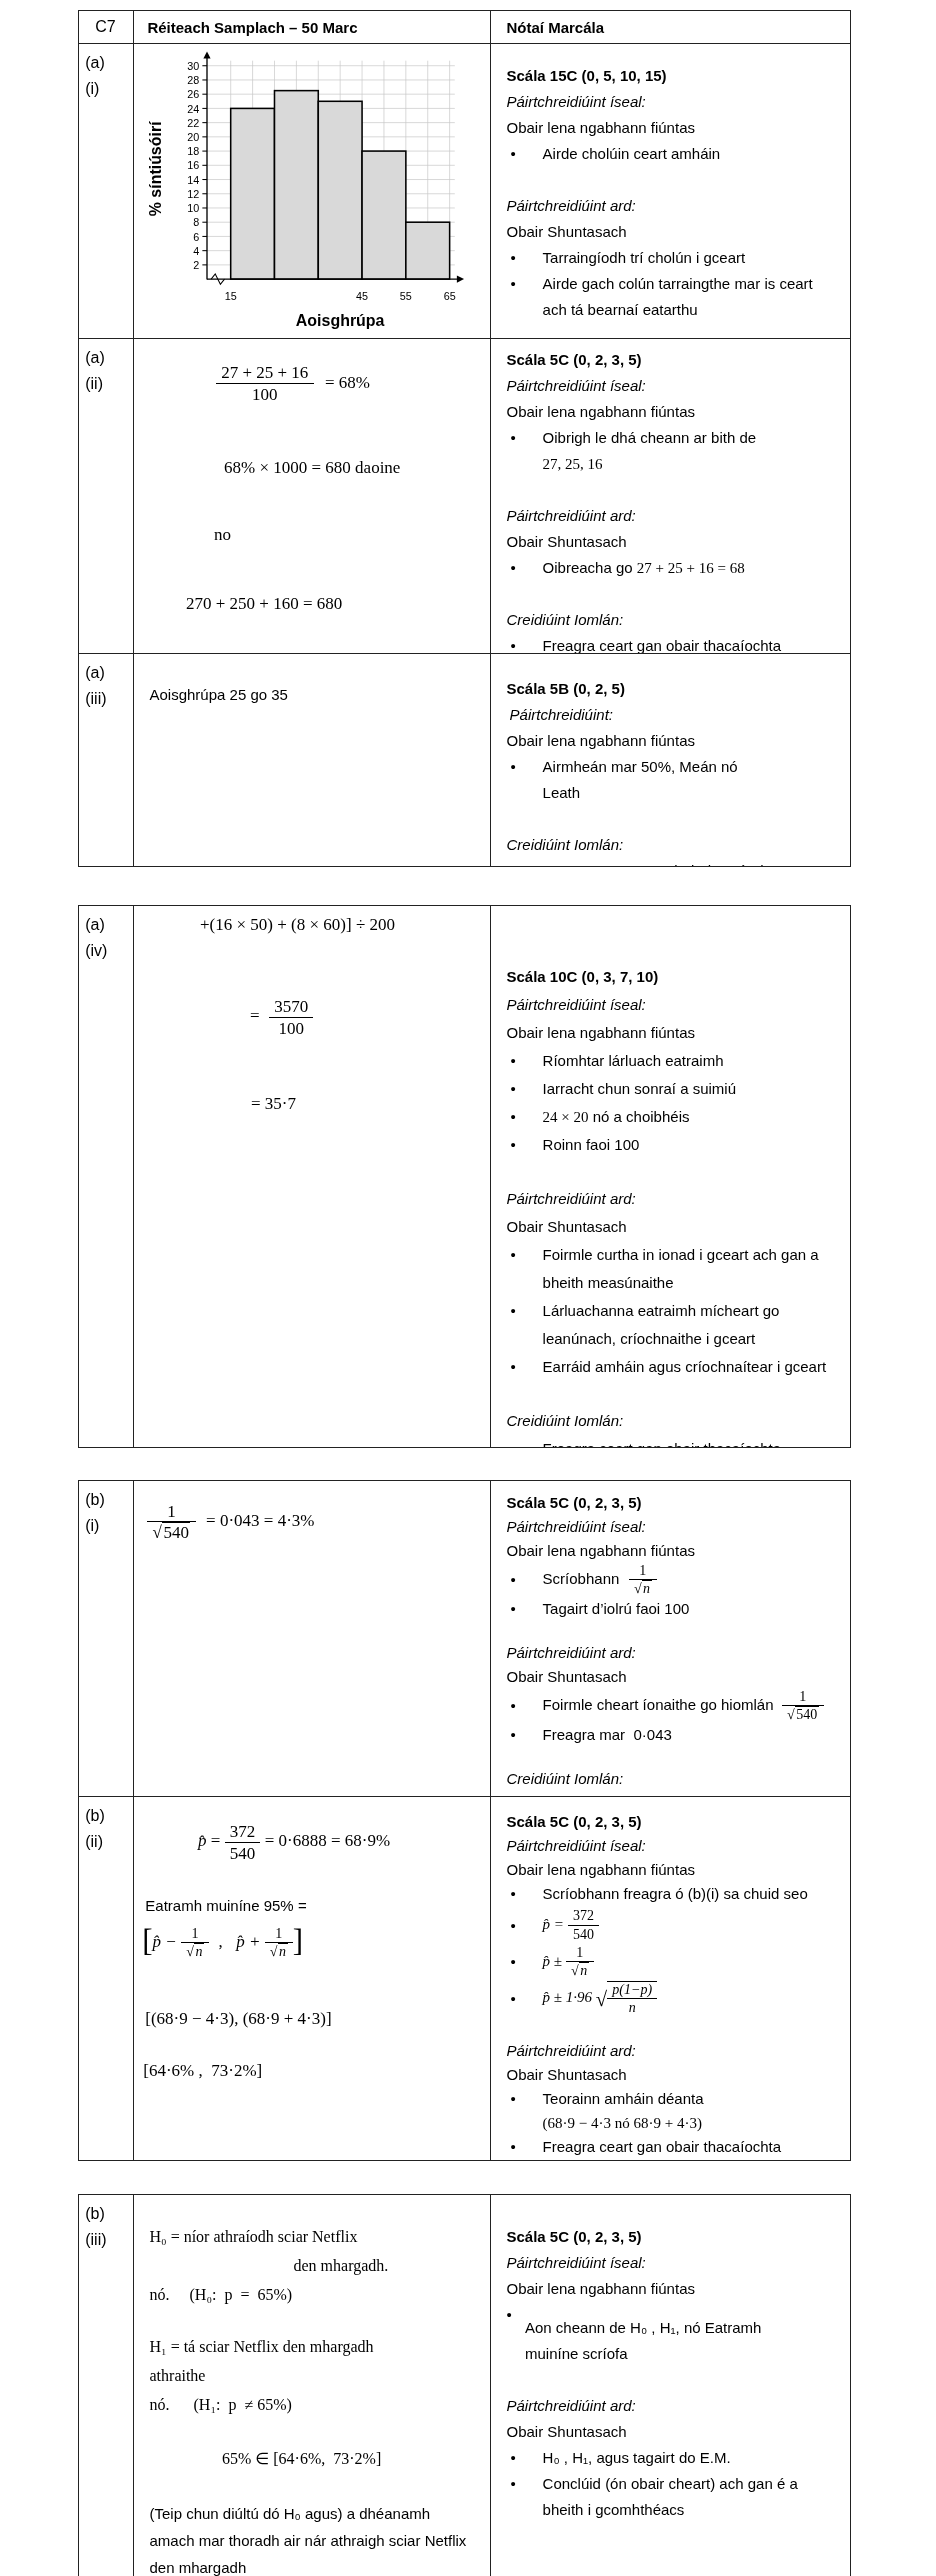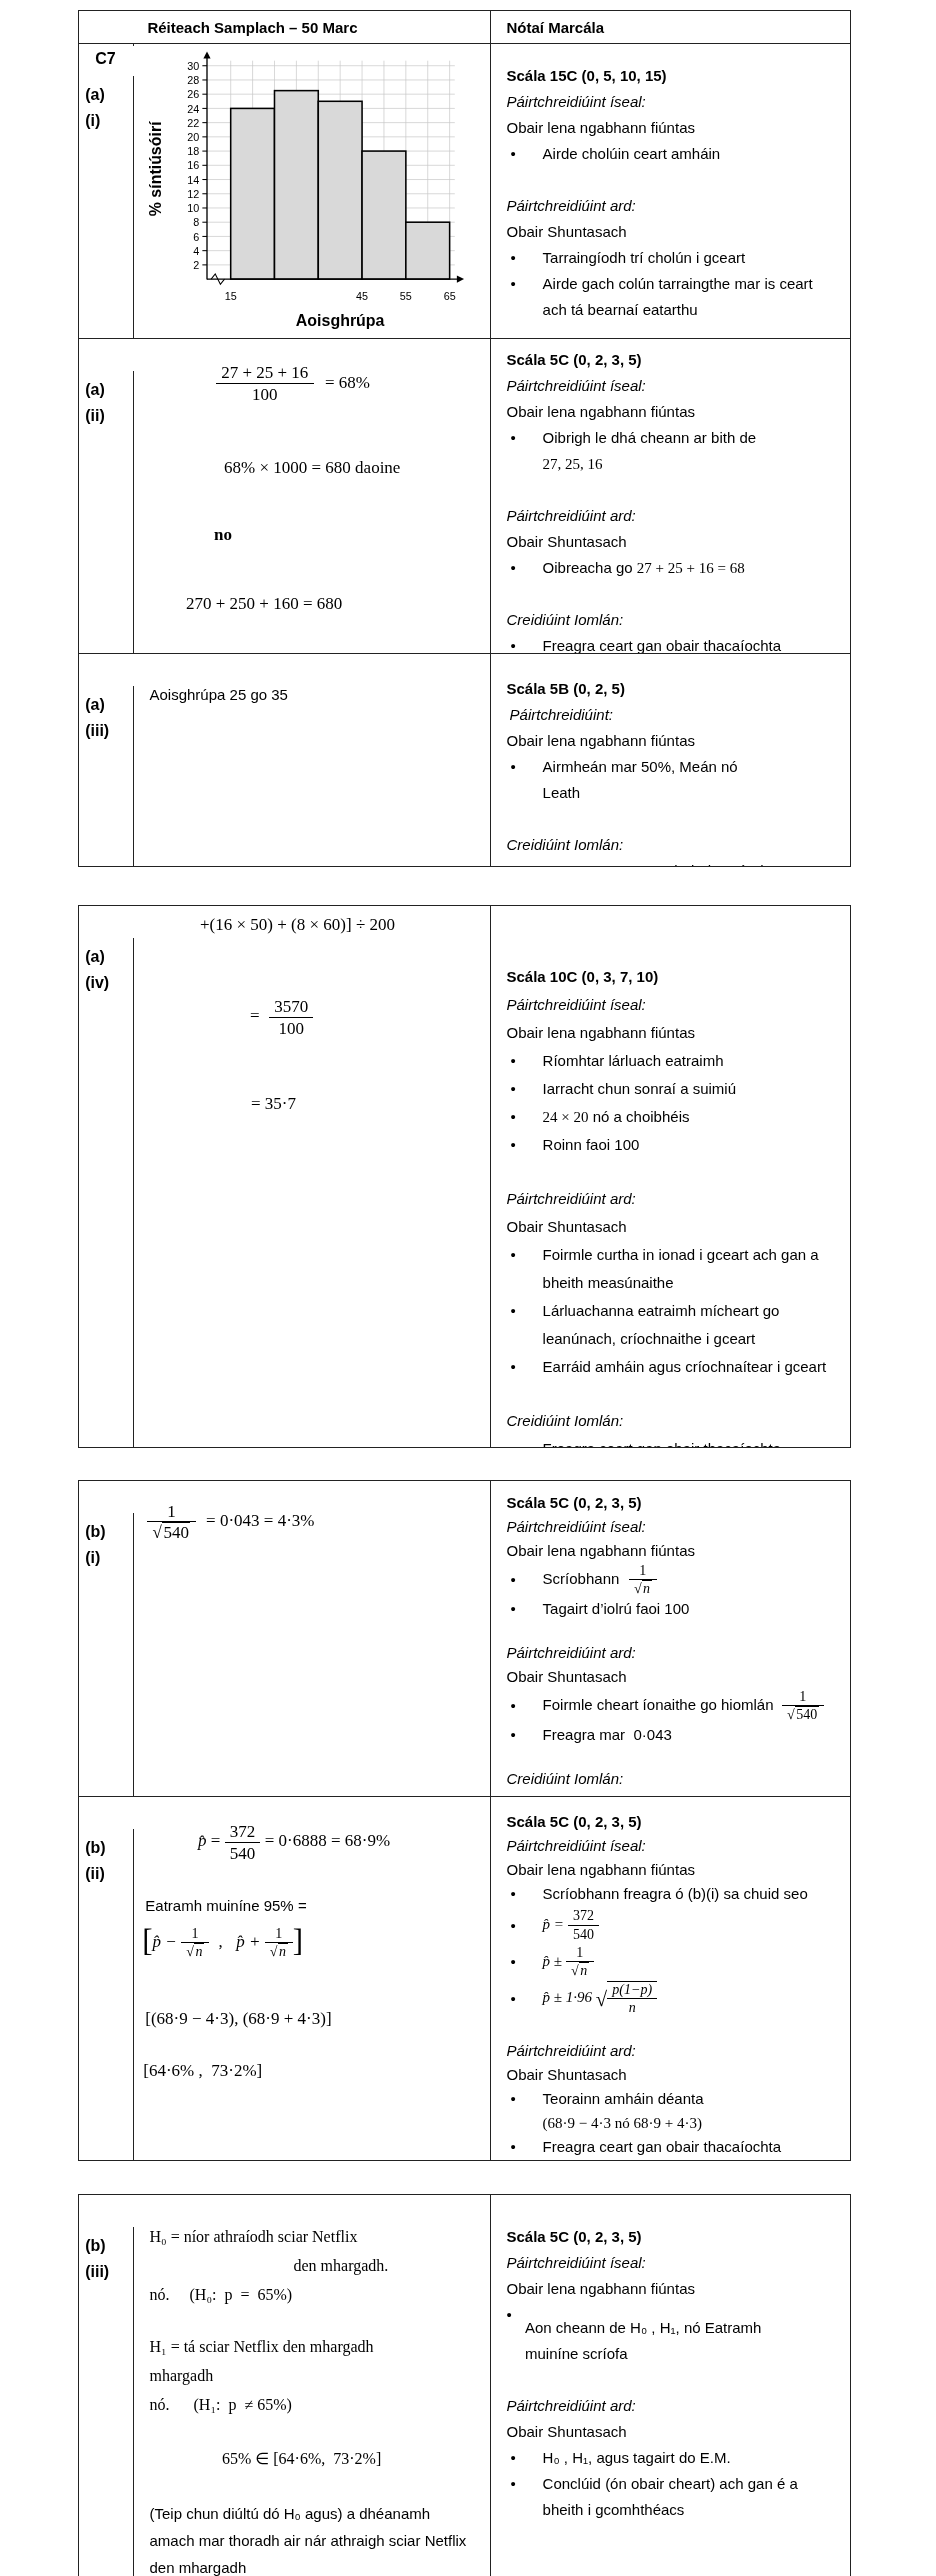--- a/index.html
+++ b/index.html
@@ -1,21 +1,21 @@
 <!DOCTYPE html>
 <html style="font-size:8.2px"><head>
 <meta charset="utf-8">
 <style>
   html,body{margin:0;padding:0;background:#ffffff;}
   body{width:937px;height:2602px;position:relative;font-family:"Liberation Sans",sans-serif;color:#000;}
   .block{position:absolute;left:78px;width:773px;border:1.5px solid #222;background:#fff;box-sizing:border-box;}
   .row{display:flex;box-sizing:border-box;}
   .row + .row{border-top:1.5px solid #222;}
   .col-label{width:55px;flex:0 0 55px;border-right:1.5px solid #222;box-sizing:border-box;
-             padding:6.2px 1px 0 6.2px;font-weight:bold;font-size:16px;line-height:26px;margin-top:32px;}
+             padding:6.2px 1px 0 6.2px;font-weight:normal;font-size:16px;line-height:26px;}
   .col-mid{width:357px;flex:0 0 357px;border-right:1.5px solid #222;box-sizing:border-box;position:relative;overflow:hidden;}
   .col-right{flex:1;box-sizing:border-box;padding:12.4px 13.4px 0 15.5px;overflow:hidden;}
   .n{font-size:15px;line-height:26px;}
   .lh54 .n{line-height:28px;}
   .nb{font-weight:bold;}
   .ni{font-style:italic;}
   .gap{height:26px;}
   .gap40{height:20.6px;}
   .bullet{display:flex;}
   .bullet .dot{flex:0 0 32px;padding-left:4.1px;}
@@ -162,21 +162,21 @@
     </div>
     <div class="col-mid">
       <div class="math" style="padding:24px 0 0 82px;">
         <span class="frac">
           <span class="fn">27 + 25 + 16</span>
           <span class="fd">100</span>
         </span>
         <span style="padding-left:7.2px;">= 68%</span>
       </div>
       <div class="math" style="margin:54px 0 0 90px;">68% × 1000 = 680 daoine</div>
-      <div class="math" style="margin:47px 0 16px 80px;font-weight:bold;">no</div>
+      <div class="math" style="margin:47px 0 16px 80px;">no</div>
       <div class="math" style="margin:49px 0 0 52px;">270 + 250 + 160 = 680</div>
     </div>
     <div class="col-right" style="padding-top:8.2px;">
       <div class="n nb">Scála 5C (0, 2, 3, 5)</div>
       <div class="n ni">Páirtchreidiúint íseal:</div>
       <div class="n">Obair lena ngabhann fiúntas</div>
       <div class="n bullet">
         <span class="dot">•</span>
         <span class="bt">
           <span>Oibrigh le dhá cheann ar bith de</span>
@@ -430,21 +430,21 @@
       <div>(iii)</div>
     </div>
     <div class="col-mid" style="font-family:'Liberation Serif',serif;font-size:16px;line-height:29px;">
       <div style="padding:27px 15.5px 0 15.5px;">
         <div>H₀ = níor athraíodh sciar Netflix</div>
         <div style="padding-left:144px;">den mhargadh.</div>
         <div class="pre">nó.     (H₀:  p  =  65%)</div>
       </div>
       <div style="padding:23px 15.5px 0 15.5px;">
         <div>H₁ =  tá sciar Netflix den mhargadh</div>
-        <div>mhargadh</div>
+        <div>athraithe</div>
         <div class="pre">nó.      (H₁:  p  ≠ 65%)</div>
       </div>
       <div class="pre" style="padding:25px 0 0 88px;">65% ∈ [64·6%,  73·2%]</div>
       <div style="padding:27px 17.5px 0 15.5px;font-family:'Liberation Sans',sans-serif;font-size:15px;line-height:27px;">(Teip chun diúltú dó H₀ agus) a dhéanamh amach mar thoradh air nár athraigh sciar Netflix den mhargadh</div>
     </div>
     <div class="col-right" style="padding-top:29px;">
       <div class="n nb">Scála 5C (0, 2, 3, 5)</div>
       <div class="n ni">Páirtchreidiúint íseal:</div>
       <div class="n">Obair lena ngabhann fiúntas</div>
       <div class="n bullet tight">

